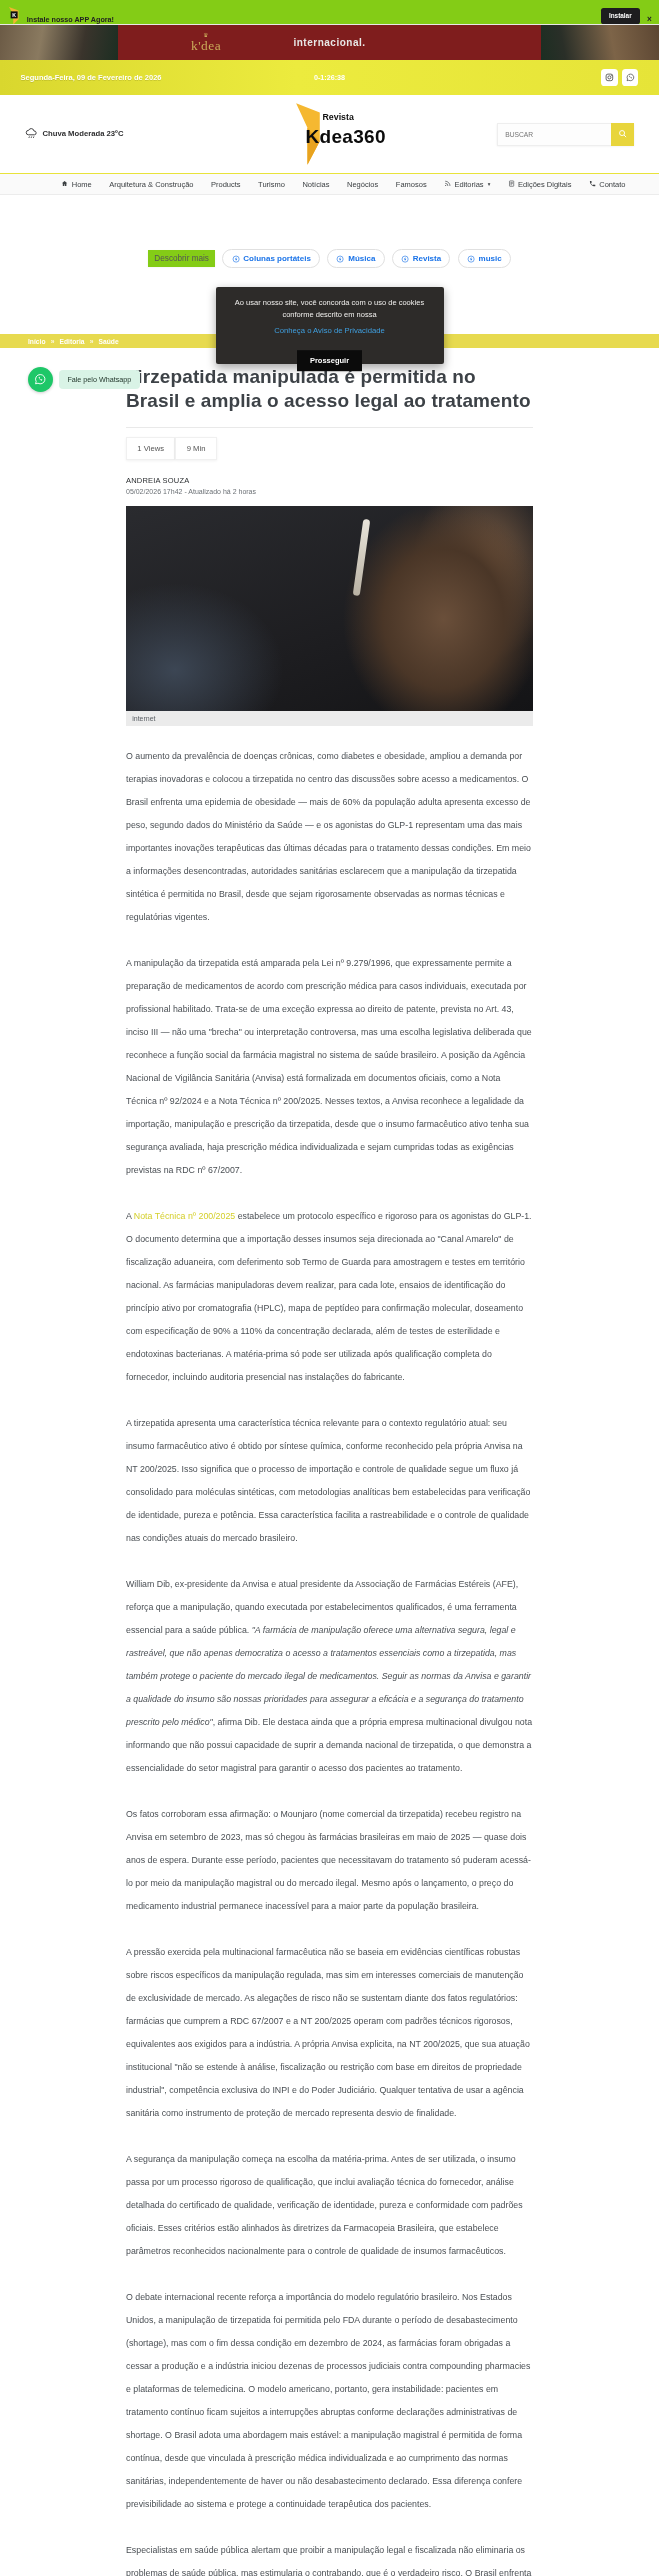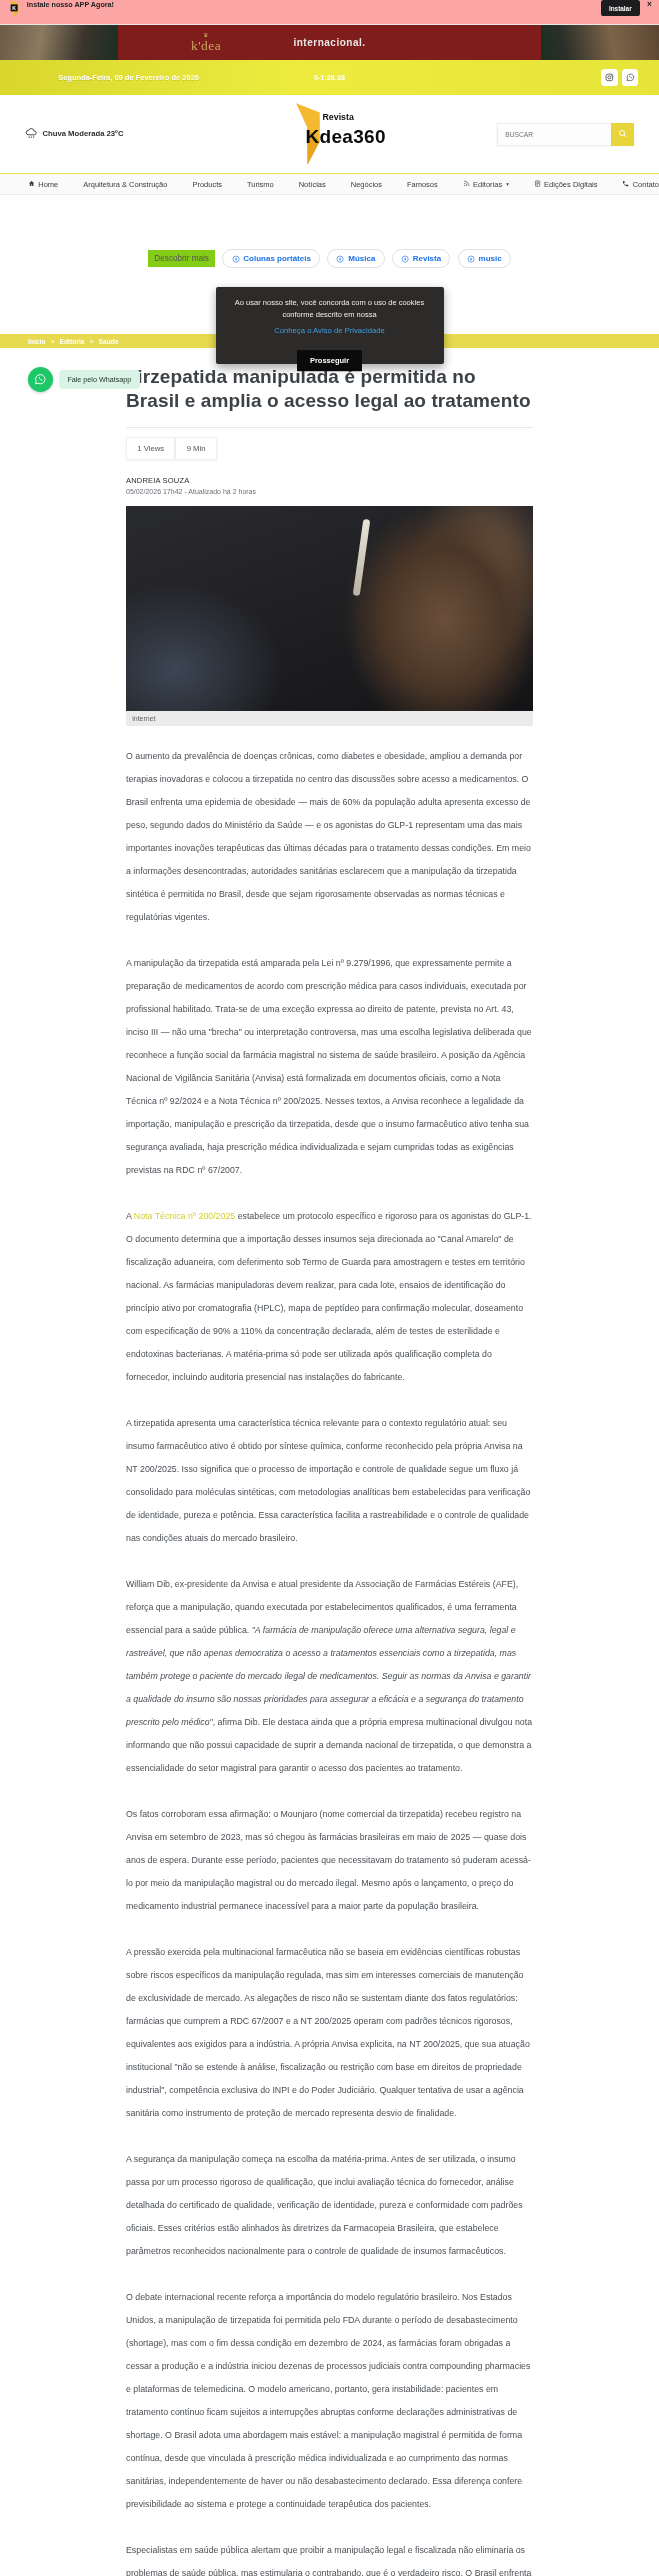--- a/index.html
+++ b/index.html
@@ -1,38 +1,38 @@
 <!DOCTYPE html>
 <html lang="pt-BR" style="font-size:8.2px"><head>
 <meta charset="utf-8">
 <style>
   * { box-sizing: border-box; margin: 0; padding: 0; }
   body { font-family: "Liberation Sans", "DejaVu Sans", sans-serif; background: #fff; color: #4a4f54; }
   .page { width: 659px; margin: 0 auto; position: relative; background: #fff; }
 
   
-  .app-banner { height: 25px; display: flex; align-items: flex-start; padding: 0 7.2px; background: #fca5a5; border-bottom: 0.5px solid #e8e8e8; }
+  .app-banner { height: 25px; display: flex; align-items: flex-end; padding: 0 7.2px; background: #84cc16; border-bottom: 0.5px solid #e8e8e8; }
   .app-banner .k-mark { width: 13.4px; height: 17.5px; position: relative; margin-right: 6.2px; }
   .app-banner .k-mark svg { width: 100%; height: 100%; }
   .app-banner .txt { font-weight: bold; font-size: 7.2px; color: #222; flex: 1; }
   .btn-install { background: #1d1d1f; color: #fff; font-size: 6.4px; font-weight: bold; border: none; border-radius: 2.6px; padding: 4.6px 8.2px; cursor: pointer; }
   .app-close { margin-left: 7.2px; font-size: 8.2px; font-weight: bold; color: #222; cursor: pointer; background: none; border: none; }
 
   
   .ad-banner { height: 35px; background: #7f1d1d; position: relative; overflow: hidden; display: flex; align-items: center; justify-content: center; }
   .ad-banner .side { position: absolute; top: 0; bottom: 0; width: 118px; }
   .ad-banner .side.l { left: 0; background: linear-gradient(100deg, #6b5a45 0%, #8a7a60 35%, #3a342c 70%, #1c2e22 100%); }
   .ad-banner .side.r { right: 0; background: linear-gradient(260deg, #5c4632 0%, #7d6448 40%, #2a2f28 80%, #1c2e22 100%); }
   .ad-brand { position: absolute; left: 191px; color: #c9a959; font-size: 13.4px; letter-spacing: 0.5px; font-family: "Liberation Serif", serif; }
   .ad-brand .tiara { display: block; text-align: center; font-size: 5.7px; color: #c9a959; }
   .ad-head { color: #e8e8e6; font-size: 10px; letter-spacing: 0.5px; font-weight: 700; }
 
   
   .topbar { height: 35px; background: linear-gradient(90deg, #d9d72e, #eceb3e 45%, #e6e438); display: flex; align-items: center; padding: 0 20.6px; }
-  .topbar .date { color: #fff; font-size: 7.5px; font-weight: bold; text-shadow: 0 0.5px 0.5px rgba(0,0,0,.12); width: 216px; text-align: center; }
+  .topbar .date { color: #fff; font-size: 7.5px; font-weight: bold; text-shadow: 0 0.5px 0.5px rgba(0,0,0,.12); width: 216px; }
   .topbar .timer { color: #fff; font-size: 7.2px; font-weight: bold; flex: 1; text-align: center; }
   .topbar .socials { display: flex; gap: 4.1px; width: 216px; justify-content: flex-end; }
   .sq-icon { width: 16.5px; height: 16.5px; background: #fff; border-radius: 3.6px; display: flex; align-items: center; justify-content: center; color: #333; cursor: pointer; border: none; }
   .sq-icon svg { width: 8.8px; height: 8.8px; }
 
   
   .site-header { height: 78px; display: flex; align-items: center; padding: 0 25px; background: #fff; }
   .weather { display: flex; align-items: center; gap: 4.1px; width: 196px; font-weight: bold; color: #2e2e30; font-size: 7.7px; }
   .weather svg { width: 13.4px; height: 13.4px; }
   .logo-wrap { flex: 1; display: flex; justify-content: center; }
@@ -40,21 +40,21 @@
   .logo svg.glyph { position: absolute; left: 16.5px; top: 0; width: 36px; height: 62px; }
   .logo .revista { position: absolute; left: 47px; top: 9.3px; font-size: 8.8px; font-weight: bold; color: #111; }
   .logo .kdea { position: absolute; left: 30px; top: 23px; font-size: 19px; font-weight: bold; color: #0c0c0c; letter-spacing: 0.3px; }
   .search { width: 196px; display: flex; justify-content: flex-end; }
   .search-box { display: flex; width: 137px; height: 23px; box-shadow: 0 0.5px 2.1px rgba(0,0,0,.08); }
   .search-box input { flex: 1; border: 0.5px solid #eee; border-right: none; background: #fdfdfd; padding: 0 7.2px; font-size: 6.7px; color: #666; outline: none; }
   .search-box button { width: 23px; background: #e8d53c; border: none; cursor: pointer; color: #fff; display: flex; align-items: center; justify-content: center; }
   .search-box svg { width: 9.3px; height: 9.3px; }
 
   
-  .main-nav { border-top: 1.5px solid #e8e33b; background: #fafafa; border-bottom: 0.5px solid #ececec; height: 22px; display: flex; align-items: center; justify-content: space-between; padding-left: 28px; gap: 17.5px; }
+  .main-nav { border-top: 1.5px solid #e8e33b; background: #fafafa; border-bottom: 0.5px solid #ececec; height: 22px; display: flex; align-items: center; justify-content: center; padding-left: 28px; gap: 17.5px; }
   .nav-item { display: flex; align-items: center; gap: 3.1px; font-size: 7.5px; color: #3c4043; cursor: pointer; white-space: nowrap; }
   .nav-item svg { width: 7.2px; height: 7.2px; }
   .nav-item .caret { font-size: 5.2px; margin-left: 1px; }
 
   
   .discover { display: flex; align-items: center; justify-content: center; gap: 7.2px; margin-top: 54px; }
   .discover-label { font-size: 8.2px; color: #555; background: #84cc16; box-shadow: 0 0.5px 2.1px rgba(0,0,0,.07); padding: 4.1px 6.2px; }
   .chip { display: flex; align-items: center; gap: 3.6px; border: 0.5px solid #e0e0e0; border-radius: 11.3px; padding: 4.1px 8.2px; color: #1a73e8; font-size: 8px; font-weight: bold; background: #fff; cursor: pointer; }
   .chip svg { width: 8.2px; height: 8.2px; }
 

